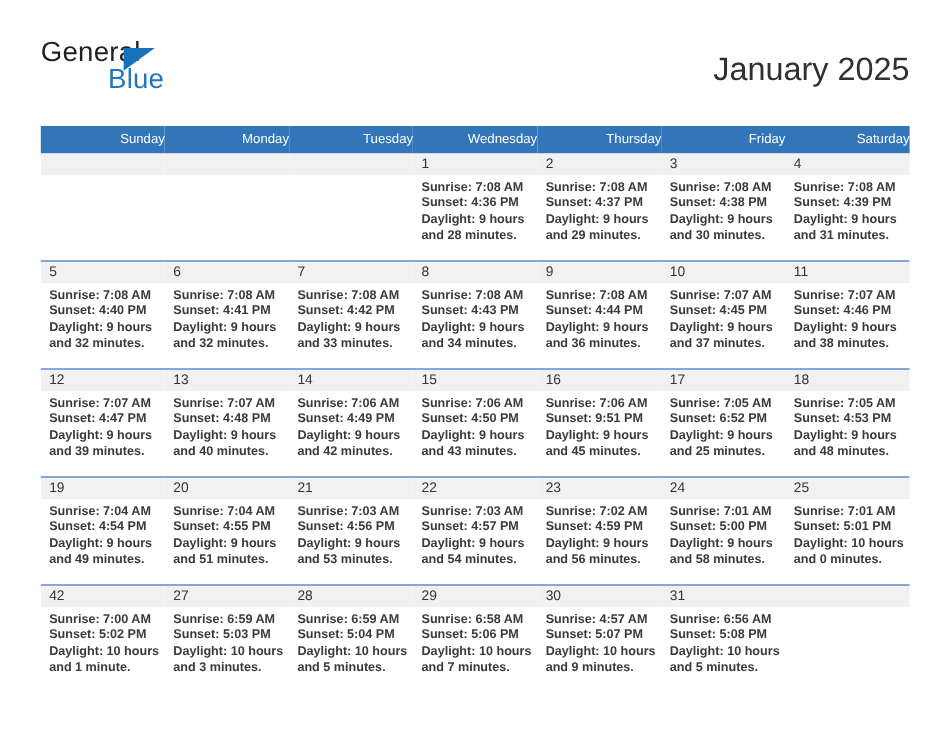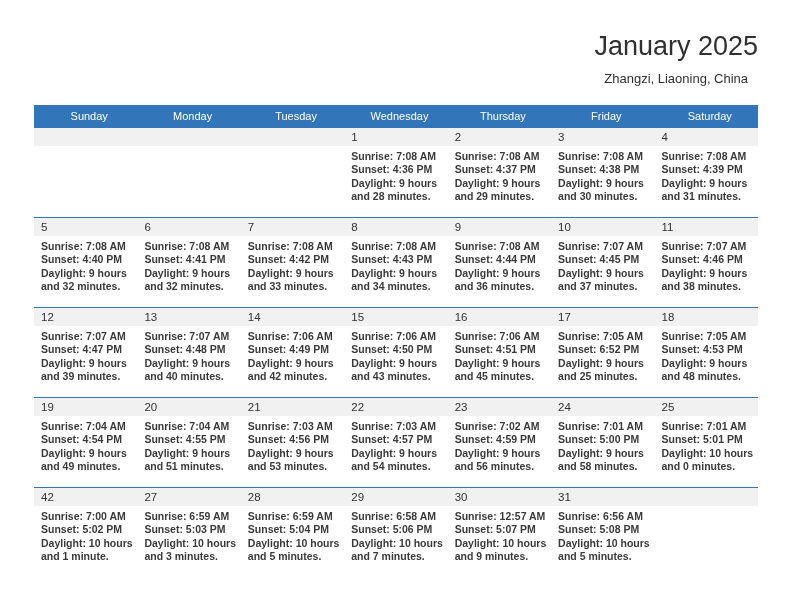--- a/index.html
+++ b/index.html
@@ -60,22 +60,22 @@
     top: 10px;
     width: 0;
     height: 0;
     border-left: 26px solid #1673b9;
     border-bottom: 19px solid transparent;
   }
 
   .title-block {
     position: absolute;
     right: 0;
-    top: 4px;
-    text-align: center;
+    top: 16px;
+    text-align: right;
   }
   .cal-title {
     font-size: 27px;
     color: #303030;
     line-height: 32px;
     white-space: nowrap;
     font-weight: normal;
     margin: 0;
   }
   .cal-subtitle {
@@ -93,21 +93,21 @@
     top: 105px;
     width: 724px;
     border-collapse: collapse;
     table-layout: fixed;
   }
   .calendar th {
     background: #3275b9;
     color: #ffffff;
     font-size: 11px;
     font-weight: normal;
-    text-align: center;
+    text-align: right;
     padding: 5px 0 5px 7px;
     height: 12px;
     line-height: 13px;
   }
   .calendar td {
     vertical-align: top;
     padding: 0;
     height: 89px;
     border-top: 1px solid #3275b9;
     background: #ffffff;
@@ -133,24 +133,28 @@
   .details div { white-space: nowrap; }
   td.blank .details { visibility: hidden; }
 </style>
 </head>
 <body>
 
 <div class="page">
 
   <div class="header">
 
+    <div class="brand">
+      <span class="brand-general">General</span>
+      <span class="brand-triangle"></span>
+      <span class="brand-blue">Blue</span>
+    </div>
 
     <div class="title-block">
       <h1 class="cal-title">January 2025</h1>
-      <div class="cal-subtitle">Zhangzi, Liaoning, China</div>
     </div>
 
   </div>
 
   <table class="calendar">
     <thead>
       <tr>
         <th>Sunday</th>
         <th>Monday</th>
         <th>Tuesday</th>
@@ -325,21 +329,21 @@
               <div>Sunrise: 7:06 AM</div>
               <div>Sunset: 4:50 PM</div>
               <div>Daylight: 9 hours</div>
               <div>and 43 minutes.</div>
             </div>
           </td>
           <td>
             <div class="daynum">16</div>
             <div class="details">
               <div>Sunrise: 7:06 AM</div>
-              <div>Sunset: 4:51 PM</div>
+              <div>Sunset: 9:51 PM</div>
               <div>Daylight: 9 hours</div>
               <div>and 45 minutes.</div>
             </div>
           </td>
           <td>
             <div class="daynum">17</div>
             <div class="details">
               <div>Sunrise: 7:05 AM</div>
               <div>Sunset: 6:52 PM</div>
               <div>Daylight: 9 hours</div>
@@ -454,21 +458,21 @@
             <div class="details">
               <div>Sunrise: 6:58 AM</div>
               <div>Sunset: 5:06 PM</div>
               <div>Daylight: 10 hours</div>
               <div>and 7 minutes.</div>
             </div>
           </td>
           <td>
             <div class="daynum">30</div>
             <div class="details">
-              <div>Sunrise: 12:57 AM</div>
+              <div>Sunrise: 4:57 AM</div>
               <div>Sunset: 5:07 PM</div>
               <div>Daylight: 10 hours</div>
               <div>and 9 minutes.</div>
             </div>
           </td>
           <td>
             <div class="daynum">31</div>
             <div class="details">
               <div>Sunrise: 6:56 AM</div>
               <div>Sunset: 5:08 PM</div>

